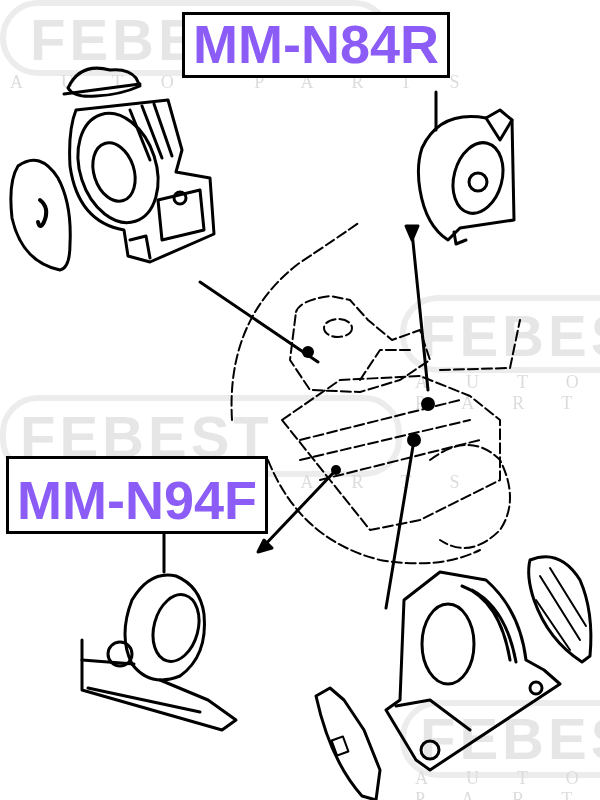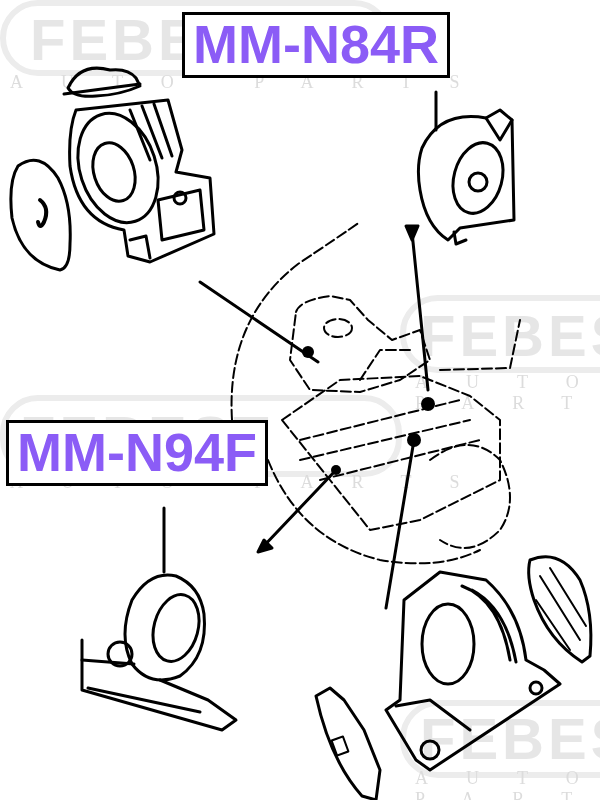--- a/index.html
+++ b/index.html
@@ -119,13 +119,13 @@
       <path d="M428,390 L412,232"></path>
       <path d="M406,226 L412,240 L418,226 Z" fill="#000"></path>
       <path d="M336,470 L260,550"></path>
       <path d="M258,552 L272,548 L264,540 Z" fill="#000"></path>
       <path d="M414,440 L386,608"></path>
     </g>
   </g>
 </svg>
 
 <div class="label" style="left:182px;top:12px;font-size:54px;padding:2px 8px 4px 8px;">MM-N84R</div>
-<div class="label" style="left:6px;top:420px;font-size:54px;padding:2px 8px 4px 8px;">MM-N94F</div>
+<div class="label" style="left:6px;top:456px;font-size:54px;padding:14px 8px 4px 8px;">MM-N94F</div>
 
 </body></html>

